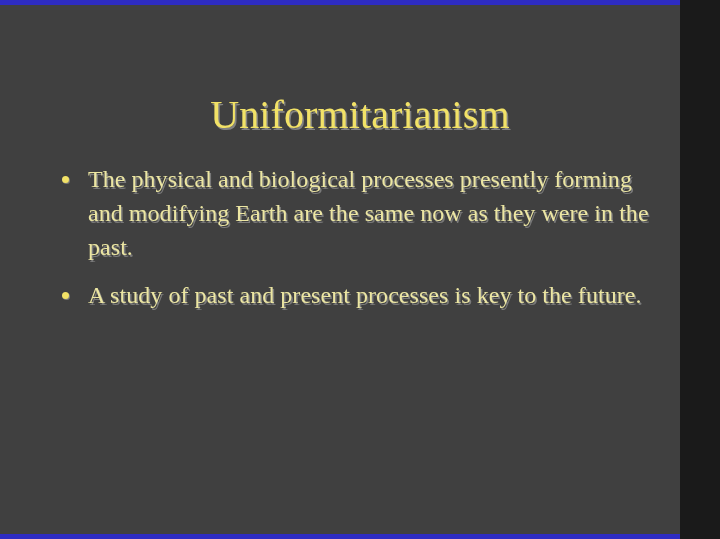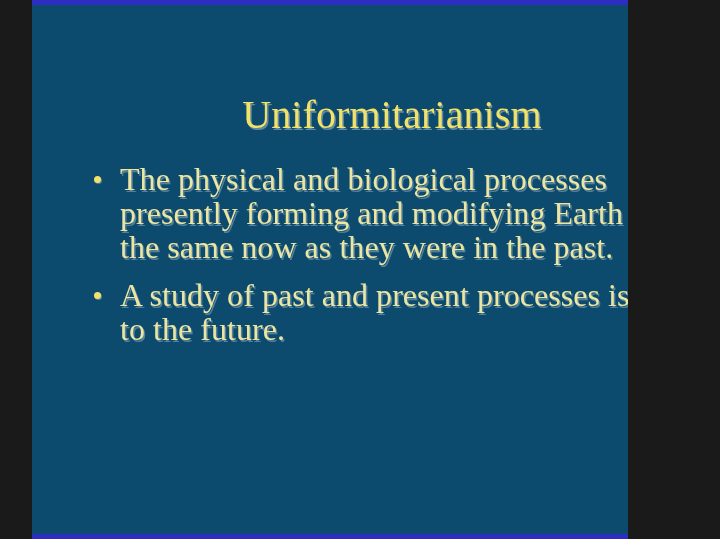--- a/index.html
+++ b/index.html
@@ -3,26 +3,25 @@
 <meta charset="utf-8">
 <style>
   html, body {
     margin: 0;
     padding: 0;
     background: #1a1a1a;
   }
 
   .slide {
     position: relative;
-    width: 596px;
+    width: 680px;
     height: 539px;
-    background: #0c4a6e;
+    background: #404040;
     overflow: hidden;
     font-family: "Liberation Serif", "DejaVu Serif", serif;
-    margin-left: 32px;
     -webkit-font-smoothing: antialiased;
   }
 
   
   .edge-band-top {
     position: absolute;
     left: 0; top: 0;
     width: 720px; height: 5px;
     background: #2e2cc2;
   }
@@ -74,21 +73,21 @@
     top: 14px;
     width: 7px;
     height: 7px;
     border-radius: 50%;
     background: #f2e267;
     box-shadow: 1px 1px 0 rgba(255,255,255,0.3);
   }
 
   .bullet-text {
     flex: 1 1 auto;
-    font-size: 32px;
+    font-size: 24px;
     line-height: 34px;
     color: #ece6a3;
     text-shadow: 1.5px 1.5px 0 rgba(255,255,255,0.30);
     letter-spacing: 0.05px;
   }
 </style>
 </head>
 <body>
 
 <div class="slide">

